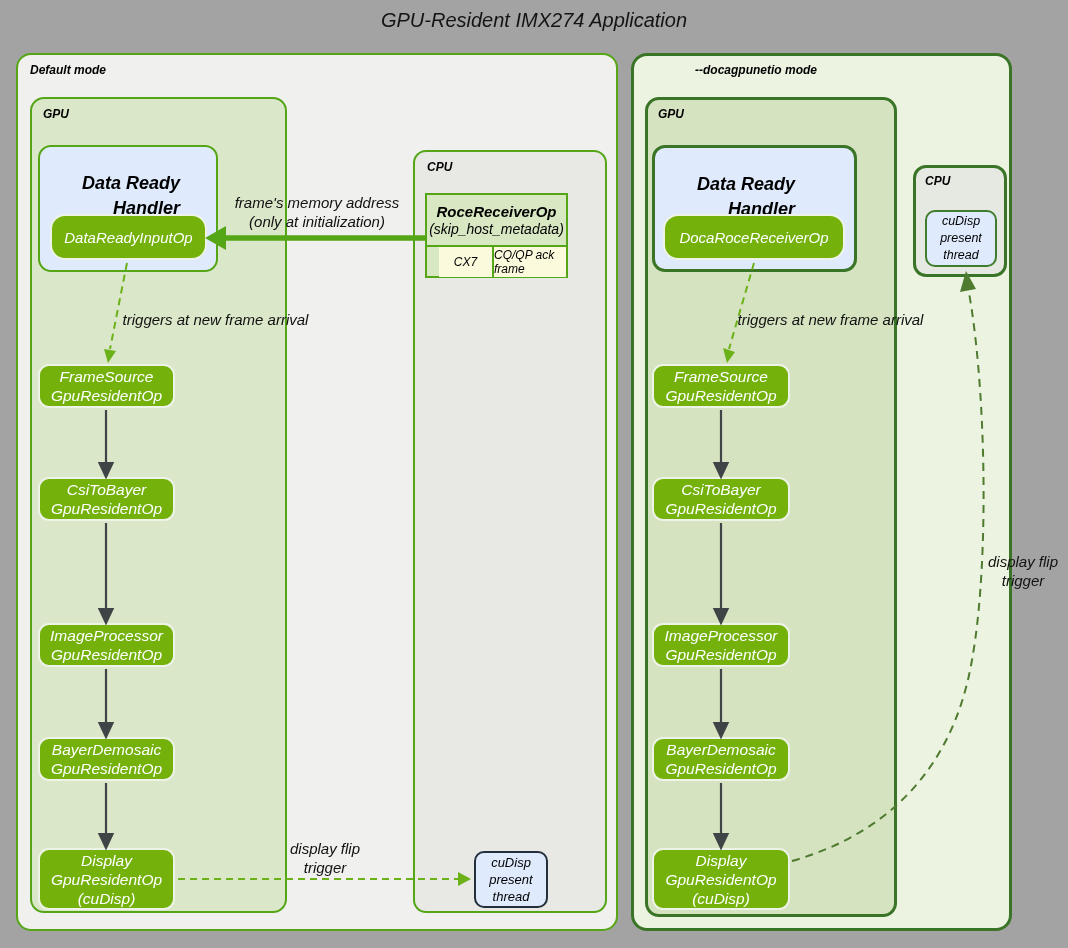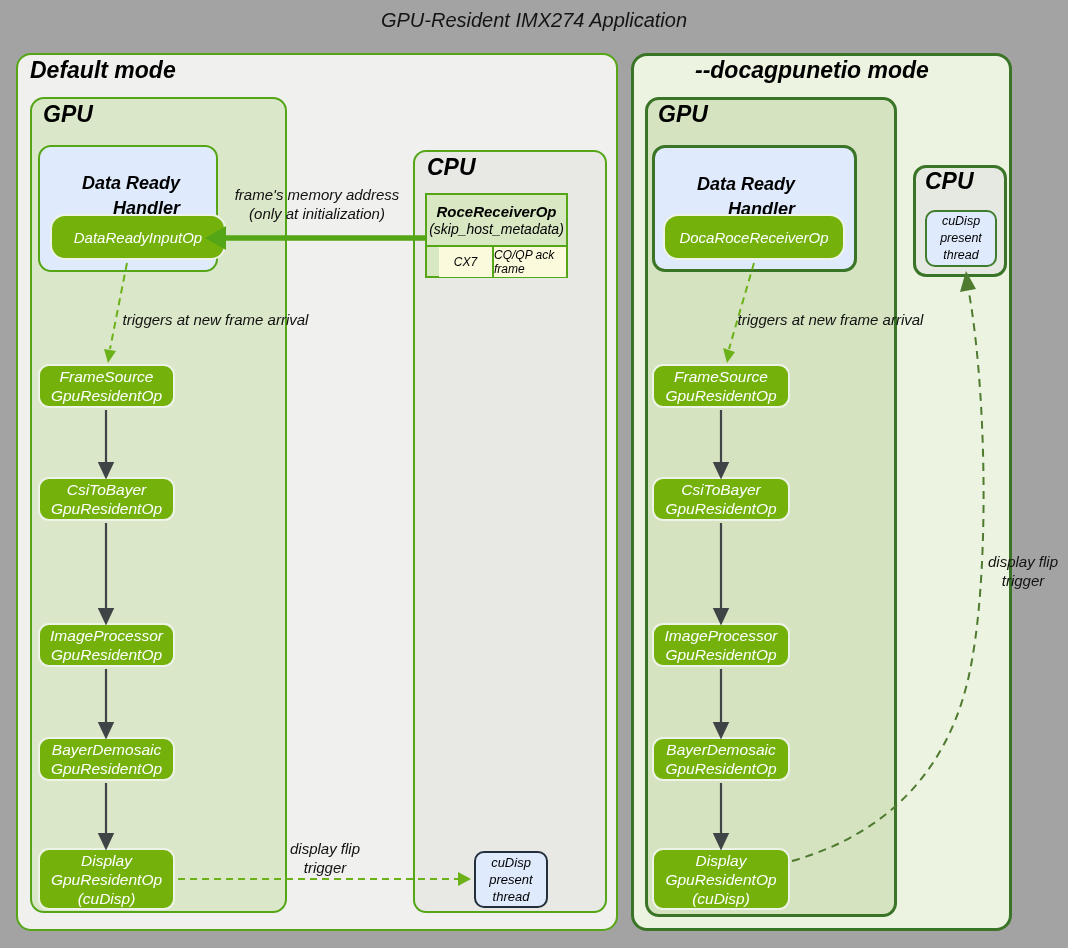--- a/index.html
+++ b/index.html
@@ -19,21 +19,21 @@
          border:3px solid #3a7426;border-radius:14px;}
   .cpu-l{left:413px;top:150px;width:194px;height:763px;background:#e8e8e5;
          border:2.5px solid #55a616;border-radius:13px;}
   .cpu-r{left:913px;top:165px;width:94px;height:112px;background:#e6e8e2;
          border:3px solid #3a7426;border-radius:13px;}
   .drh-l{left:38px;top:145px;width:180px;height:127px;background:#dfeafd;
          border:2.5px solid #55a616;border-radius:13px;}
   .drh-r{left:652px;top:145px;width:205px;height:127px;background:#dfeafd;
          border:3px solid #3a7426;border-radius:13px;}
 
-  .blbl{font-weight:bold;font-size:23px;line-height:20px;white-space:nowrap;}
+  .blbl{font-weight:bold;font-size:12px;line-height:20px;white-space:nowrap;}
   .drh-title{font-weight:bold;font-size:18px;line-height:25px;text-align:right;margin-top:16px;}
 
   
   .node{background:#74b20b;border:2px solid #eef3e7;border-radius:11px;color:#fff;
         display:flex;flex-direction:column;align-items:center;justify-content:center;
         text-align:center;font-size:15.5px;line-height:19px;}
   .node.sm{font-size:15px;}
 
   
   .roce{left:425px;top:193px;width:143px;height:85px;border:2.5px solid #55a616;background:#d8e8c3;}
@@ -68,21 +68,21 @@
 
   <div class="abs gpu-l"></div>
   <div class="abs blbl" style="left:43px;top:104px;">GPU</div>
 
   <div class="abs drh-l">
     <div class="abs drh-title" style="left:0;top:8px;width:140px;">
       <div>Data Ready</div>
       <div>Handler</div>
     </div>
   </div>
-  <div class="abs node sm" style="left:50px;top:214px;width:176px;height:46px;border-radius:15px;">
+  <div class="abs node sm" style="left:50px;top:214px;width:157px;height:46px;border-radius:15px;">
     <div>DataReadyInputOp</div>
   </div>
 
   <div class="abs node" style="left:38px;top:364px;width:137px;height:44px;">
     <div>FrameSource</div>
     <div>GpuResidentOp</div>
   </div>
   <div class="abs node" style="left:38px;top:477px;width:137px;height:44px;">
     <div>CsiToBayer</div>
     <div>GpuResidentOp</div>
@@ -200,21 +200,21 @@
       <line x1="721" y1="669" x2="721" y2="724"></line>
         <polygon points="714.5,723 727.5,723 721,737"></polygon>
       <line x1="721" y1="783" x2="721" y2="835"></line>
         <polygon points="714.5,834 727.5,834 721,848"></polygon>
     </g>
 
     <path d="M 792 861 C 880 836, 952 776, 972 660 C 990 560, 986 378, 967 282" stroke="#4e7b30" stroke-width="2" fill="none" stroke-dasharray="8 6"></path>
     <polygon points="960,292 976,289 966,271" fill="#4e7b30"></polygon>
   </svg>
 
-  <div class="abs ann" style="left:222px;top:185px;width:190px;">
+  <div class="abs ann" style="left:222px;top:193px;width:190px;">
     <div>frame's memory address</div>
     <div>(only at initialization)</div>
   </div>
   <div class="abs ann" style="left:113px;top:310px;width:205px;">triggers at new frame arrival</div>
   <div class="abs ann" style="left:285px;top:839px;width:80px;">
     <div>display flip</div>
     <div>trigger</div>
   </div>
   <div class="abs ann" style="left:728px;top:310px;width:205px;">triggers at new frame arrival</div>
   <div class="abs ann" style="left:983px;top:552px;width:80px;">

